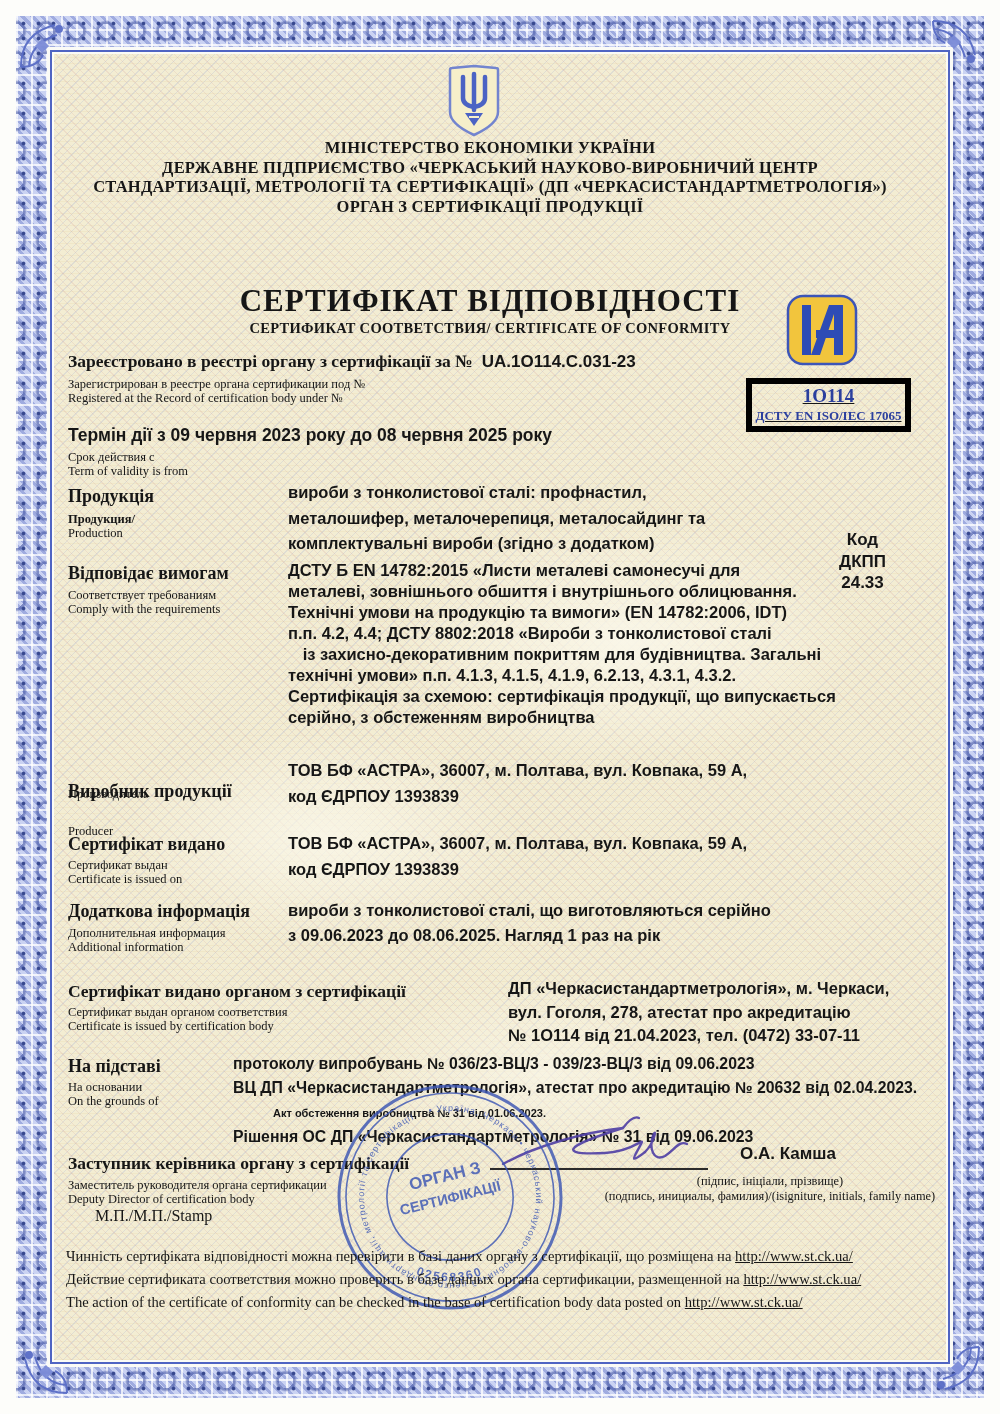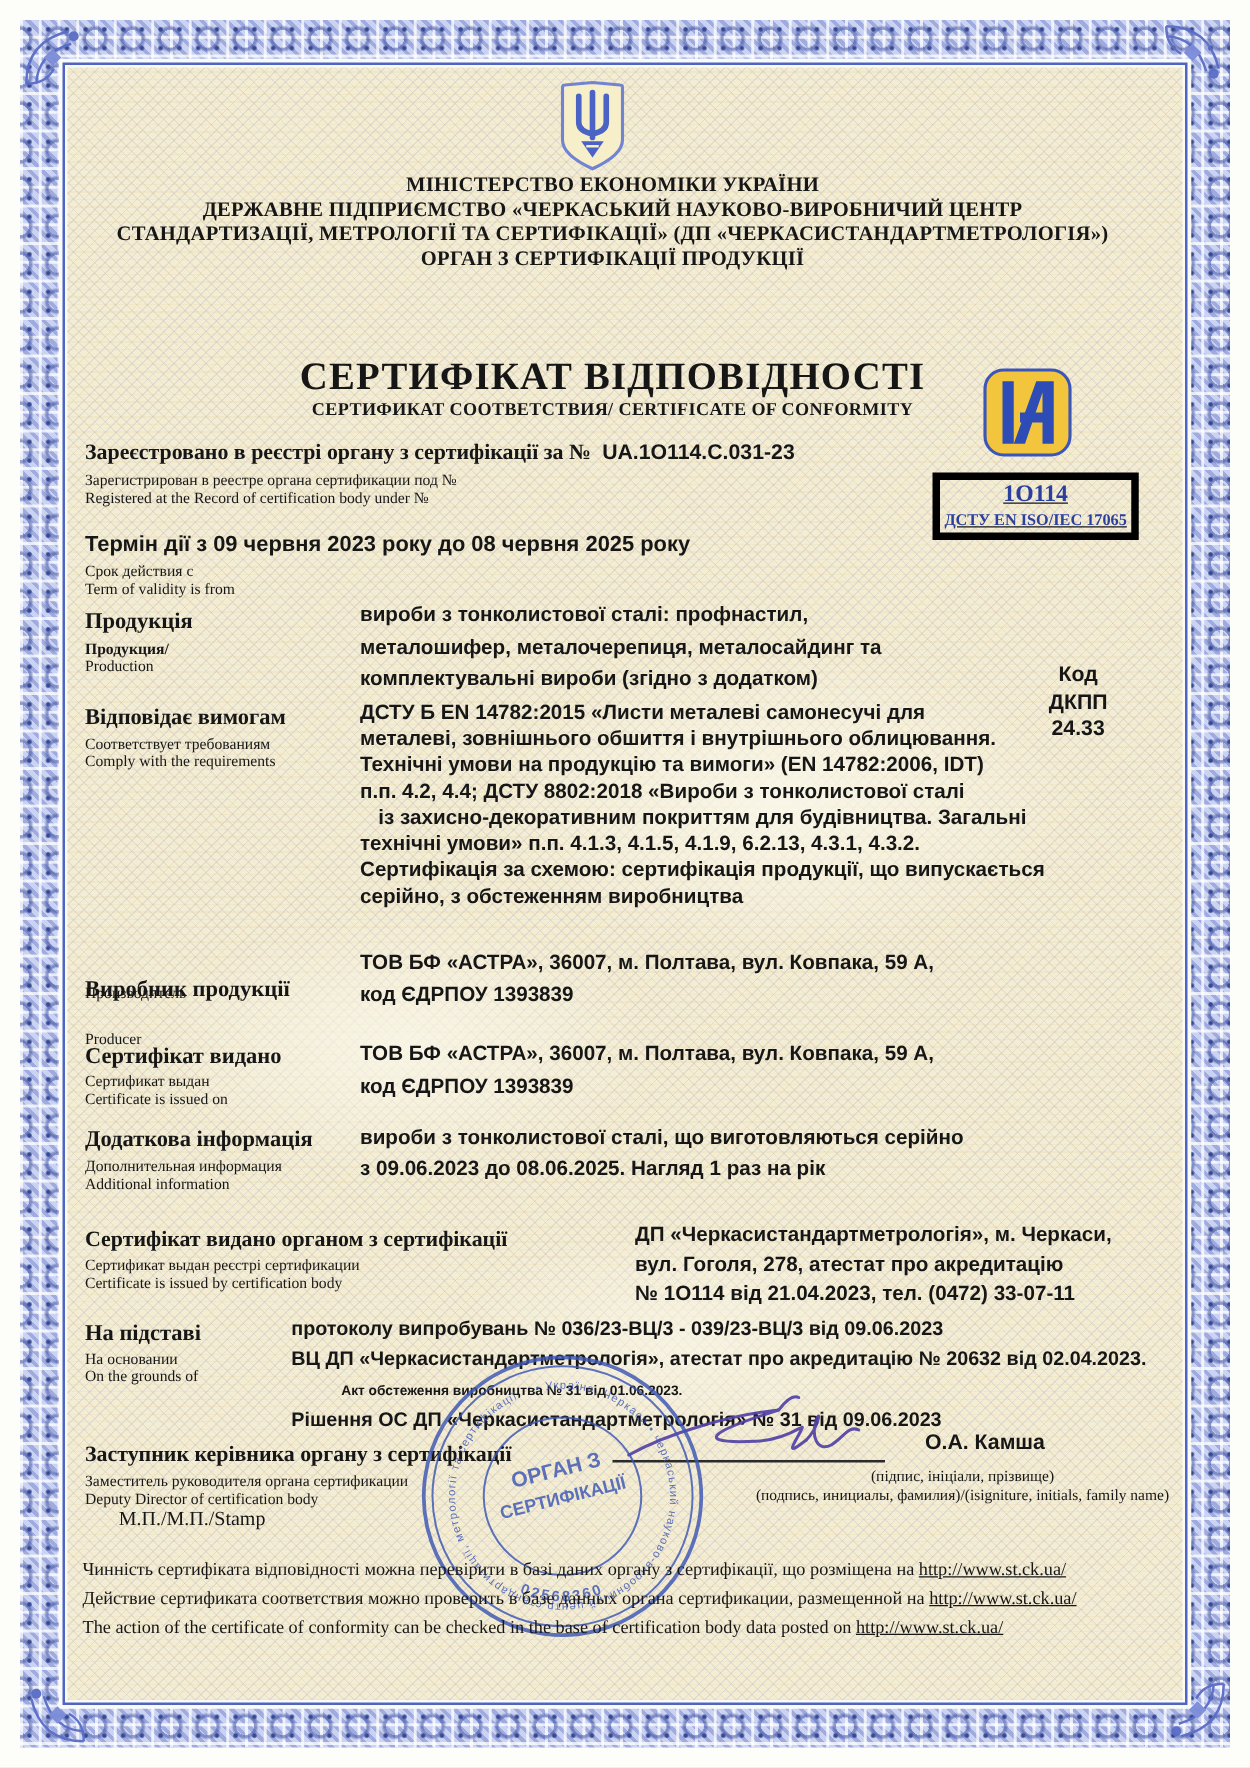--- a/index.html
+++ b/index.html
@@ -182,21 +182,21 @@
 
   <div class="abs lbl" style="left:68px;top:901px;">Додаткова інформація</div>
   <div class="abs lbl-sm" style="left:68px;top:926px;">Дополнительная информация</div>
   <div class="abs lbl-sm" style="left:68px;top:940px;">Additional information</div>
   <div class="abs" style="left:288px;top:898px;">
     <div class="val" style="line-height:25px;">вироби з тонколистової сталі, що виготовляються серійно</div>
     <div class="val" style="line-height:25px;">з 09.06.2023 до 08.06.2025. Нагляд 1 раз на рік</div>
   </div>
 
   <div class="abs lbl" style="left:68px;top:981px;font-size:17.5px;">Сертифікат видано органом з сертифікації</div>
-  <div class="abs lbl-sm" style="left:68px;top:1005px;">Сертификат выдан реєстрі сертификации</div>
+  <div class="abs lbl-sm" style="left:68px;top:1005px;">Сертификат выдан органом соответствия</div>
   <div class="abs lbl-sm" style="left:68px;top:1019px;">Certificate is issued by certification body</div>
   <div class="abs" style="left:508px;top:977px;">
     <div class="val" style="line-height:23.5px;">ДП «Черкасистандартметрологія», м. Черкаси,</div>
     <div class="val" style="line-height:23.5px;">вул. Гоголя, 278, атестат про акредитацію</div>
     <div class="val" style="line-height:23.5px;">№ 1О114 від 21.04.2023, тел. (0472) 33-07-11</div>
   </div>
 
   <div class="abs lbl" style="left:68px;top:1056px;">На підставі</div>
   <div class="abs lbl-sm" style="left:68px;top:1080px;">На основании</div>
   <div class="abs lbl-sm" style="left:68px;top:1094px;">On the grounds of</div>

